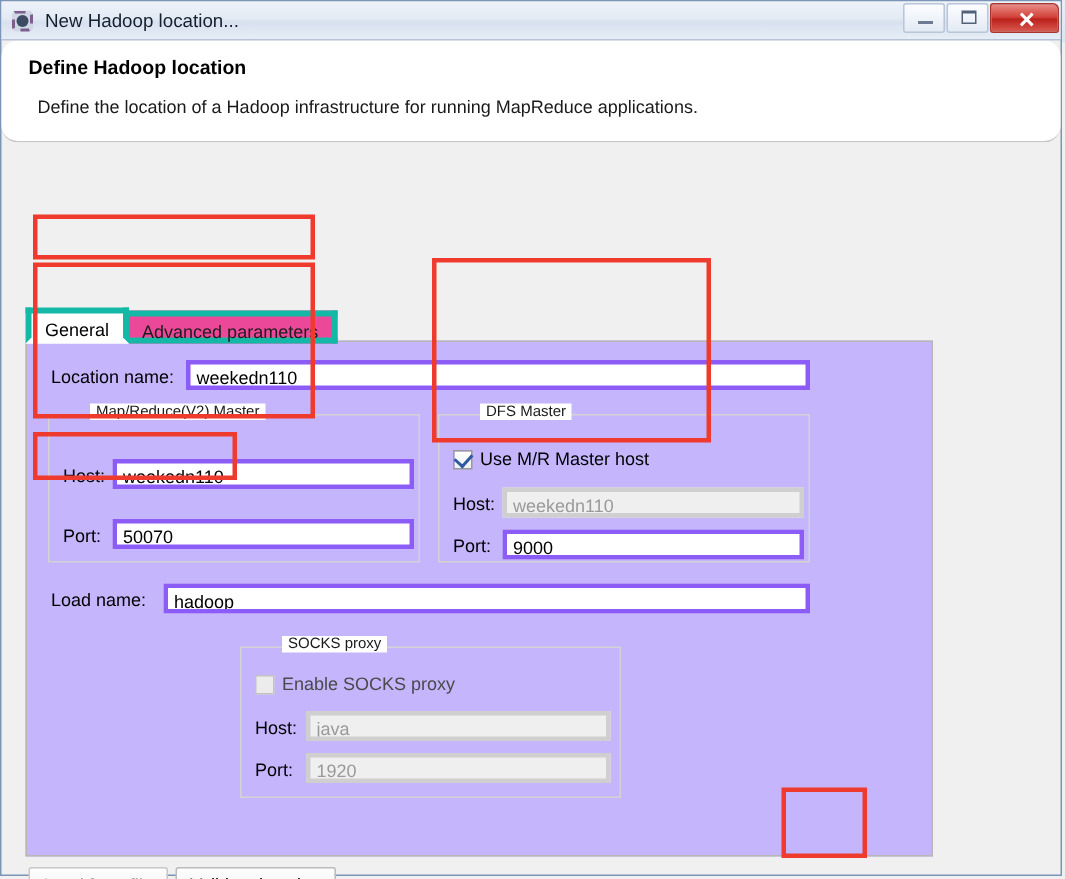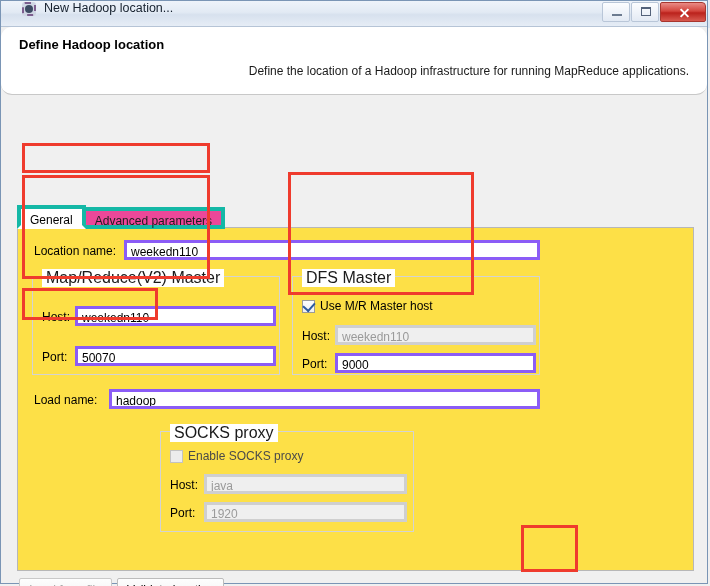--- a/index.html
+++ b/index.html
@@ -51,21 +51,22 @@
     box-sizing: border-box;
   }
 
   
   #titlebar {
     position: relative;
     height: 26px;
     background: linear-gradient(#eef3fa 0%, #e2eaf4 45%, #d7e1ee 55%, #e6edf6 100%);
     border-bottom: 1px solid #b6c4d6;
     display: flex;
-    padding-left: 20px;
+    align-items: center;
+    padding-left: 6px;
     box-sizing: border-box;
   }
   #app-icon {
     width: 16px; height: 16px;
     flex: 0 0 16px;
     position: relative;
   }
   #app-icon .ring {
     position: absolute; left: 1px; top: 1px;
     width: 14px; height: 14px;
@@ -138,21 +139,20 @@
   #header-title {
     font-size: 13px;
     font-weight: bold;
     color: #000;
     margin-bottom: 12px;
   }
   #header-desc {
     font-size: 12px;
     color: #1a1a1a;
     padding-left: 6px;
-    text-align: right;
   }
 
   
   #body {
     position: relative;
     height: 100%;
   }
 
   
   #tabstrip {
@@ -181,23 +181,23 @@
   .tab.inactive {
     background: #ec4899;
     border-left: none;
     color: #1d1d1d;
   }
 
   
   #tabpanel {
     position: absolute;
     left: 16px; top: 132px;
-    width: 677px;
+    width: 605px;
     height: 344px;
-    background: #fde047;
+    background: #c4b5fd;
     border: 1px solid #b7b7b7;
     box-sizing: border-box;
   }
 
   
   .lbl {
     position: absolute;
     font-size: 12px;
     color: #000;
     white-space: nowrap;
@@ -222,24 +222,24 @@
     border-color: #cfcfcf;
   }
   .group {
     position: absolute;
     border: 1px solid #d3d3d3;
     box-sizing: border-box;
     background: transparent;
   }
   .group-title {
     position: absolute;
-    top: -8px; left: 9px;
+    top: -8px; left: 27px;
     background: #ffffff;
     padding: 0 4px;
-    font-size: 16px;
+    font-size: 10px;
     color: #1a1a1a;
     white-space: nowrap;
   }
   .cbox {
     position: absolute;
     width: 13px; height: 13px;
     border: 1px solid #9a9a9a;
     background: linear-gradient(#fdfdfd, #eef0f2);
     box-sizing: border-box;
   }

